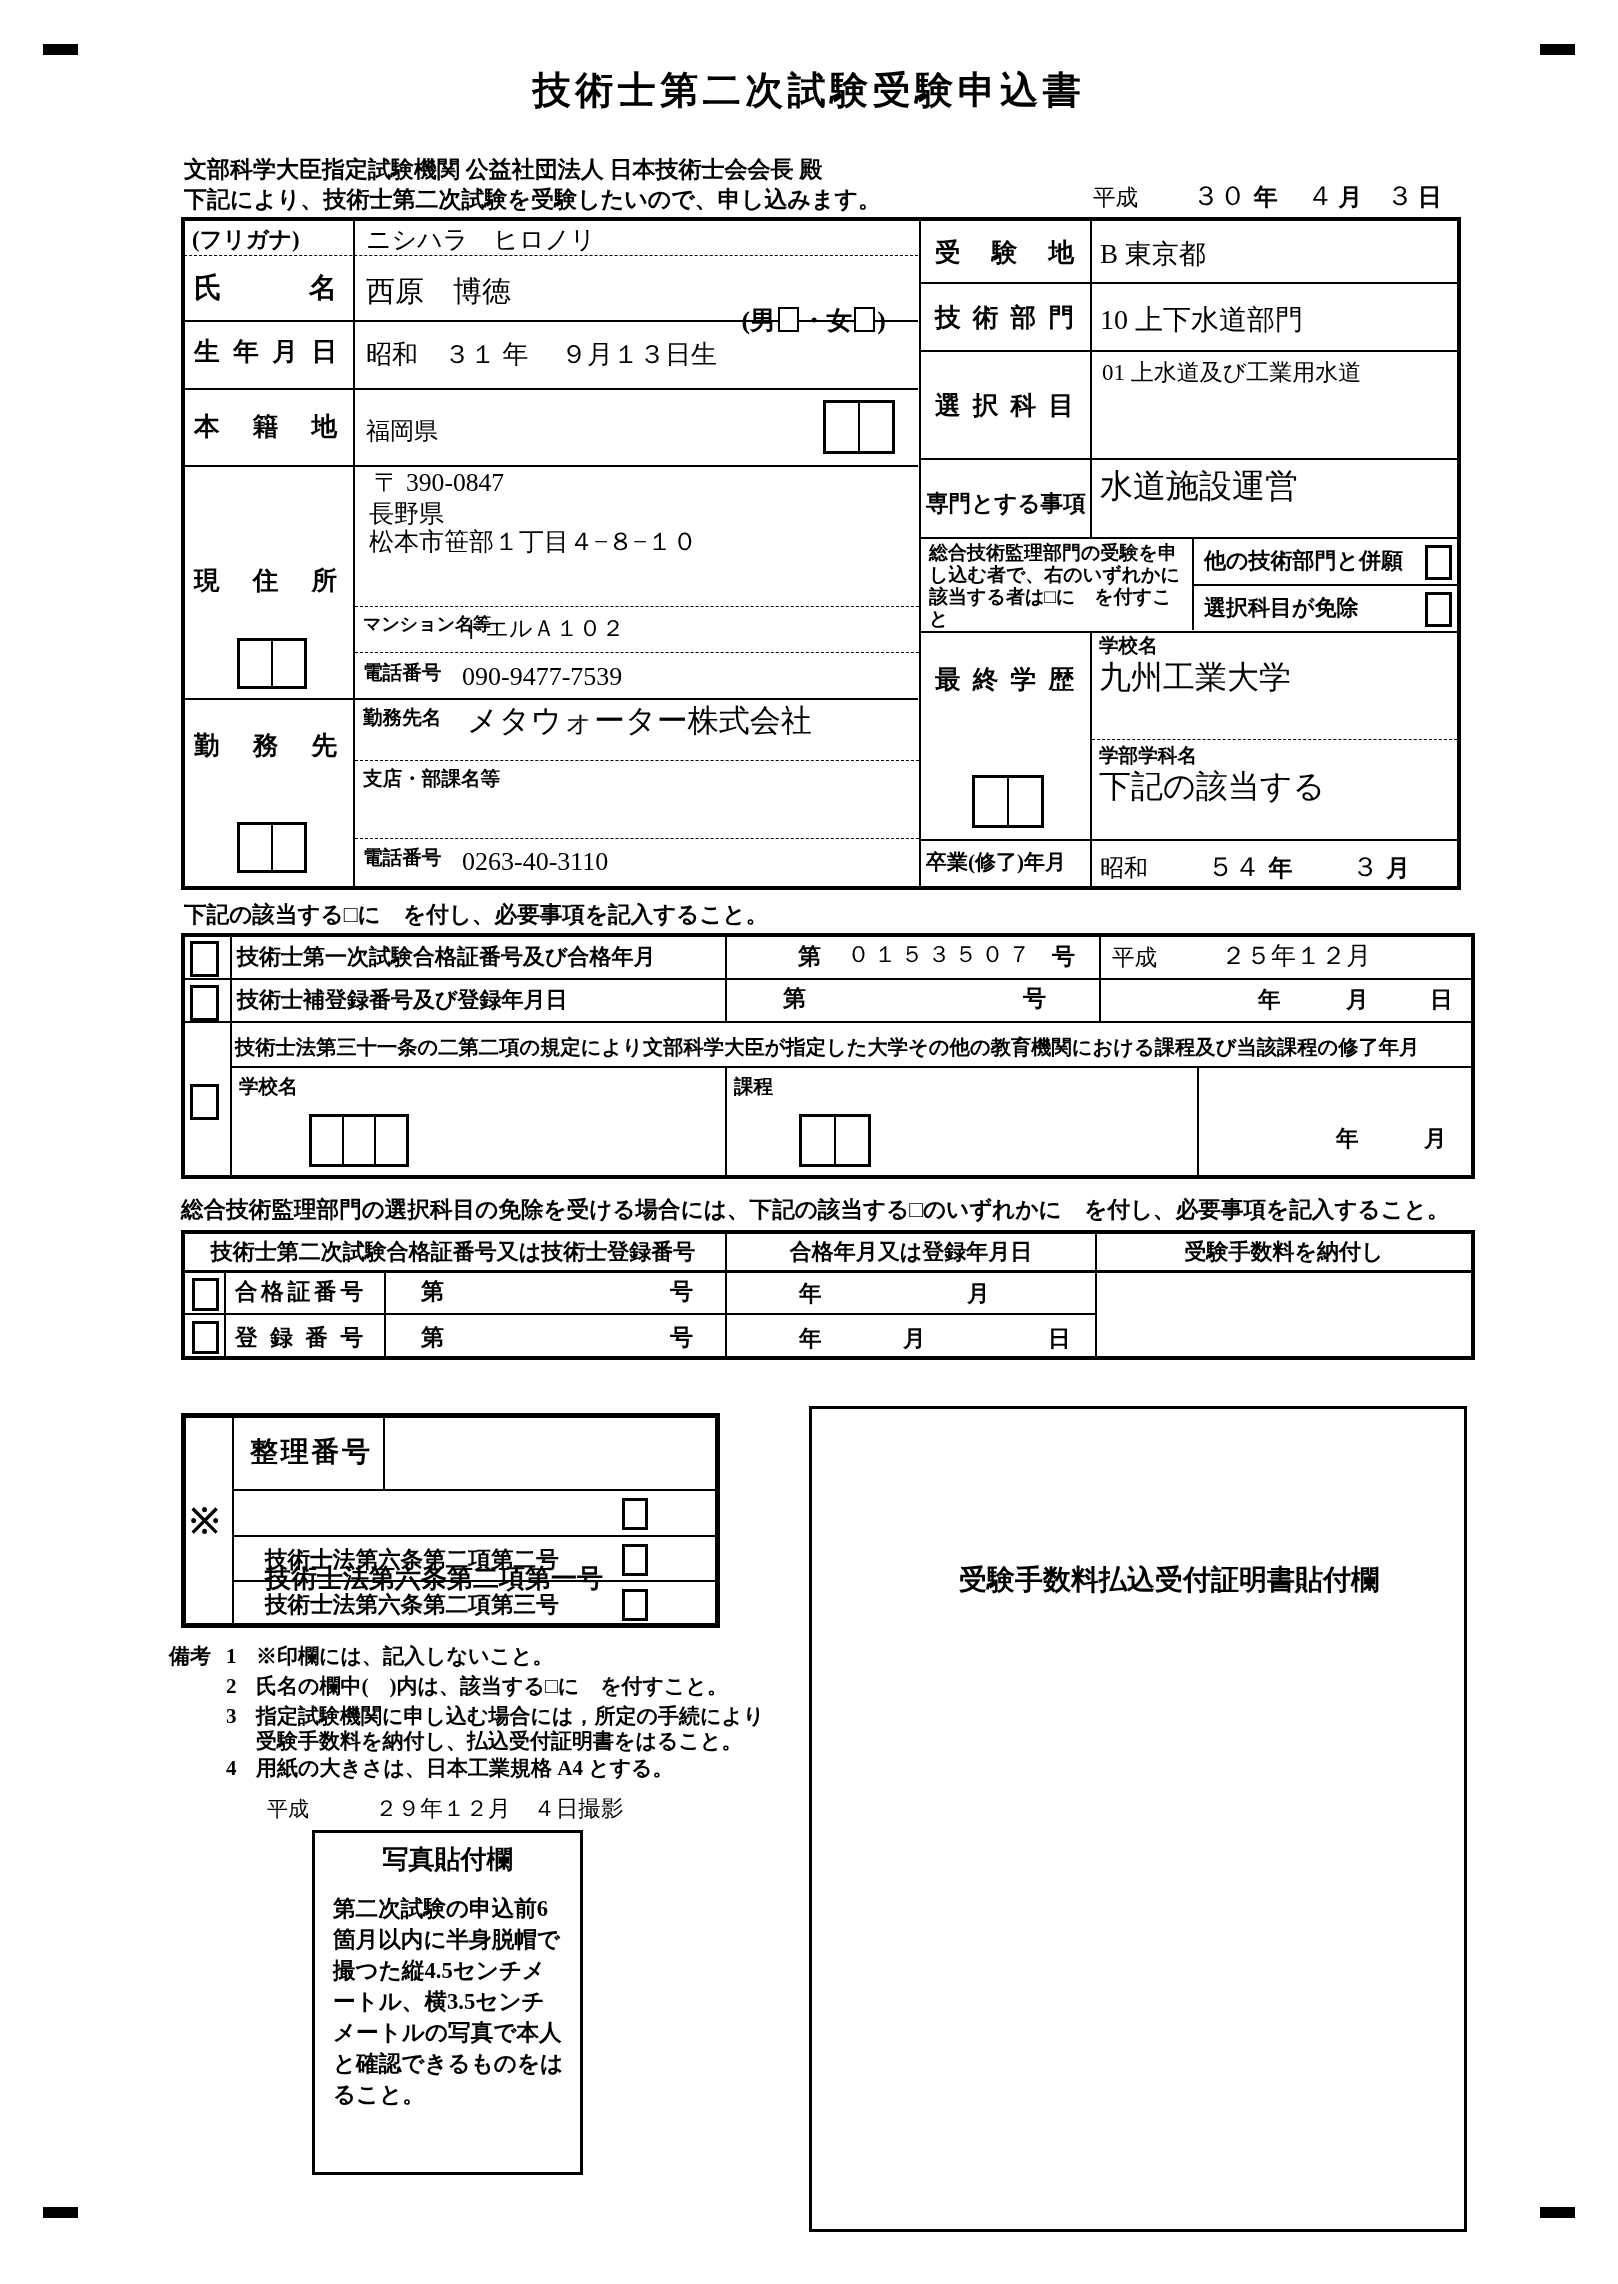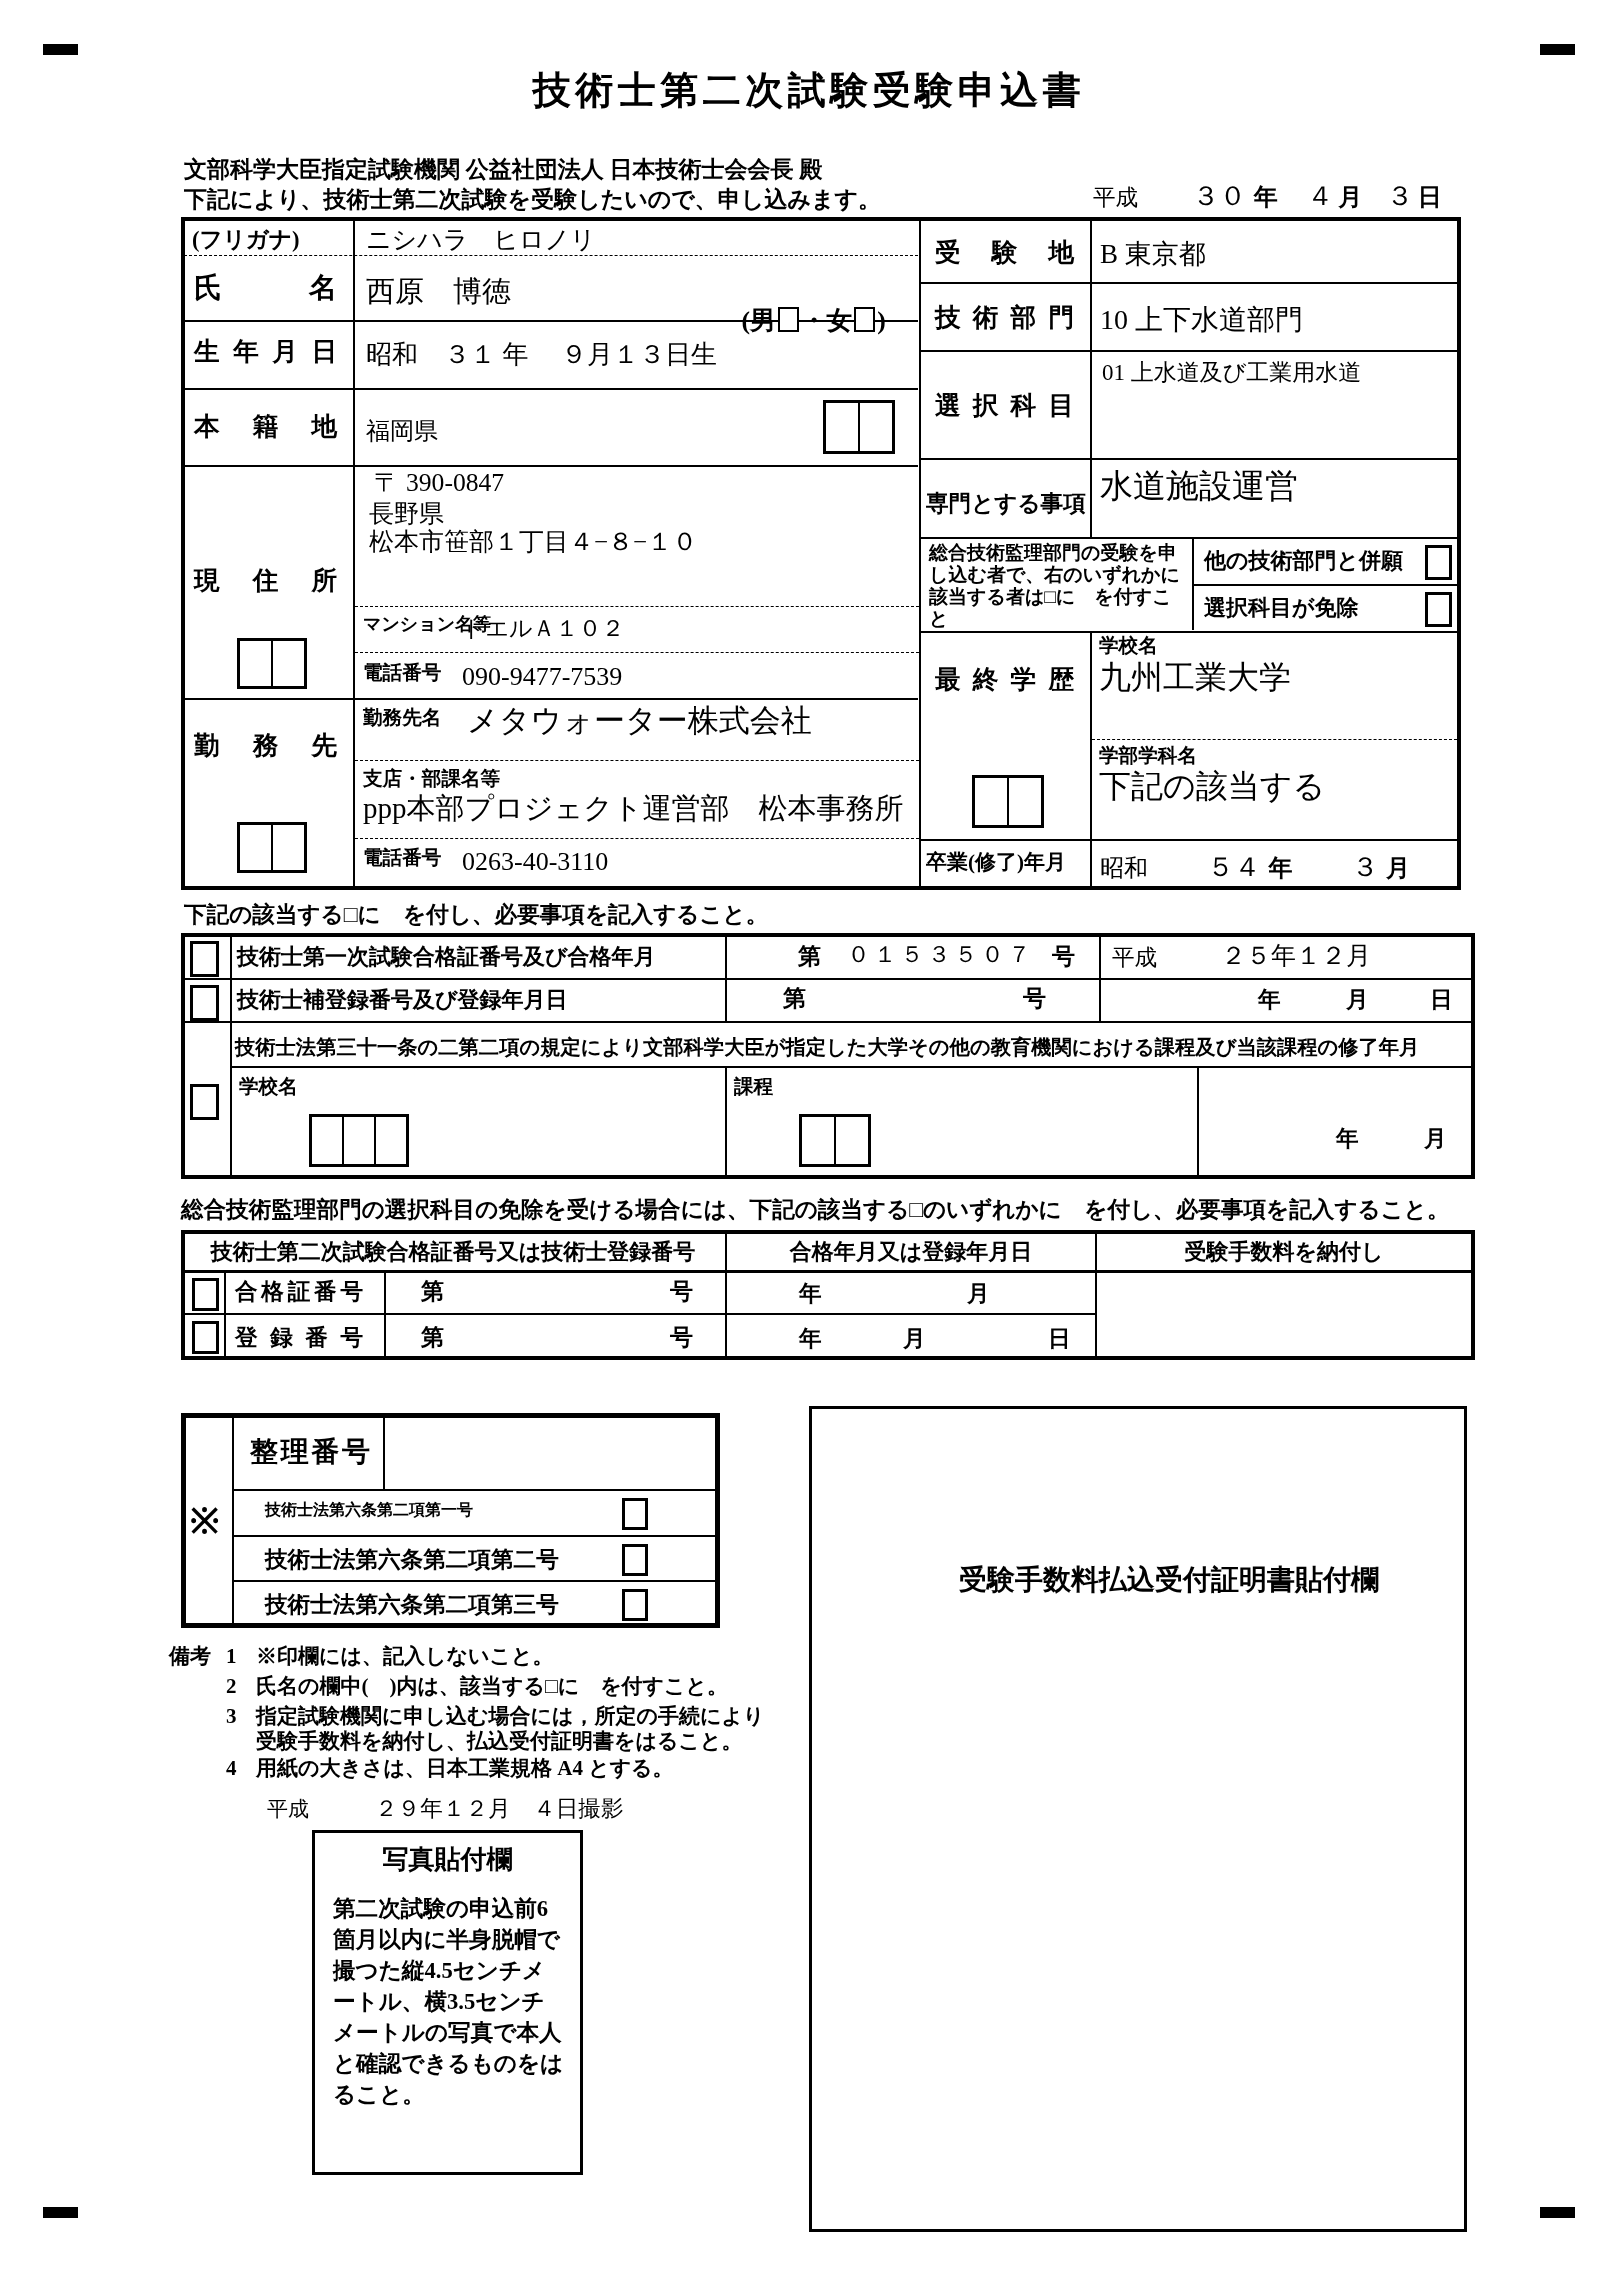--- a/index.html
+++ b/index.html
@@ -106,21 +106,20 @@
   <span class="tx" style="left:462px;top:662px;font-size:26px;">090-9477-7539</span>
 
   <span class="tx b jl" style="left:194px;top:731px;width:143px;font-size:25.6px;">勤務先</span>
   <span class="cells" style="left:237px;top:822px;">
       <i style="width:31px;height:45px"></i>
       <i style="width:31px;height:45px"></i>
     </span>
   <span class="tx b" style="left:363px;top:707px;font-size:19.6px;">勤務先名</span>
   <span class="tx" style="left:467px;top:703px;font-size:31px;">メタウォーター株式会社</span>
   <span class="tx b" style="left:363px;top:768px;font-size:19.6px;">支店・部課名等</span>
-  <span class="tx" style="left:363px;top:792px;font-size:29px;">ppp本部プロジェクト運営部　松本事務所</span>
   <span class="tx b" style="left:363px;top:847px;font-size:19.6px;">電話番号</span>
   <span class="tx" style="left:462px;top:847px;font-size:26px;">0263-40-3110</span>
 
   <span class="tx b jl" style="left:935px;top:238px;width:139px;font-size:25.6px;">受験地</span>
   <span class="tx" style="left:1100px;top:239px;font-size:27px;">B 東京都</span>
 
   <span class="tx b jl" style="left:935px;top:303px;width:139px;font-size:25.6px;">技術部門</span>
   <span class="tx" style="left:1100px;top:304px;font-size:28px;">10 上下水道部門</span>
 
   <span class="tx" style="left:1102px;top:360px;font-size:23px;">01 上水道及び工業用水道</span>
@@ -243,21 +242,21 @@
     <i class="ln" style="left:181px;top:1413px;width:4.5px;height:214px"></i>
     <i class="ln" style="left:715px;top:1413px;width:4.5px;height:214px"></i>
     <i class="ln" style="left:232px;top:1418px;width:2.3px;height:205px"></i>
     <i class="ln" style="left:383px;top:1418px;width:2.3px;height:71px"></i>
     <i class="ln" style="left:234px;top:1489px;width:481px;height:2.3px"></i>
     <i class="ln" style="left:234px;top:1535px;width:481px;height:2.3px"></i>
     <i class="ln" style="left:234px;top:1580px;width:481px;height:2.3px"></i>
   </div>
   <span class="tx b" style="left:190px;top:1502px;font-size:35px;">※</span>
   <span class="tx b jl" style="left:250px;top:1436px;width:120px;font-size:28px;">整理番号</span>
-  <span class="tx b" style="left:265px;top:1501px;font-size:16px;">技術士法第六条第二項第一号</span>
+  <span class="tx b" style="left:265px;top:1564px;font-size:26px;">技術士法第六条第二項第一号</span>
   <span class="cb" style="left:622px;top:1498px;width:19.6px;height:25.6px;"></span>
   <span class="tx b" style="left:265px;top:1547px;font-size:22.6px;">技術士法第六条第二項第二号</span>
   <span class="cb" style="left:622px;top:1544px;width:19.6px;height:25.6px;"></span>
   <span class="tx b" style="left:265px;top:1592px;font-size:22.6px;">技術士法第六条第二項第三号</span>
   <span class="cb" style="left:622px;top:1589px;width:19.6px;height:25.6px;"></span>
 
   <span class="tx b" style="left:169px;top:1644px;font-size:21px;">備考</span>
   <span class="tx b" style="left:226px;top:1644px;font-size:21px;">1</span>
   <span class="tx b" style="left:256px;top:1644px;font-size:21px;">※印欄には、記入しないこと。</span>
   <span class="tx b" style="left:226px;top:1674px;font-size:21px;">2</span>

